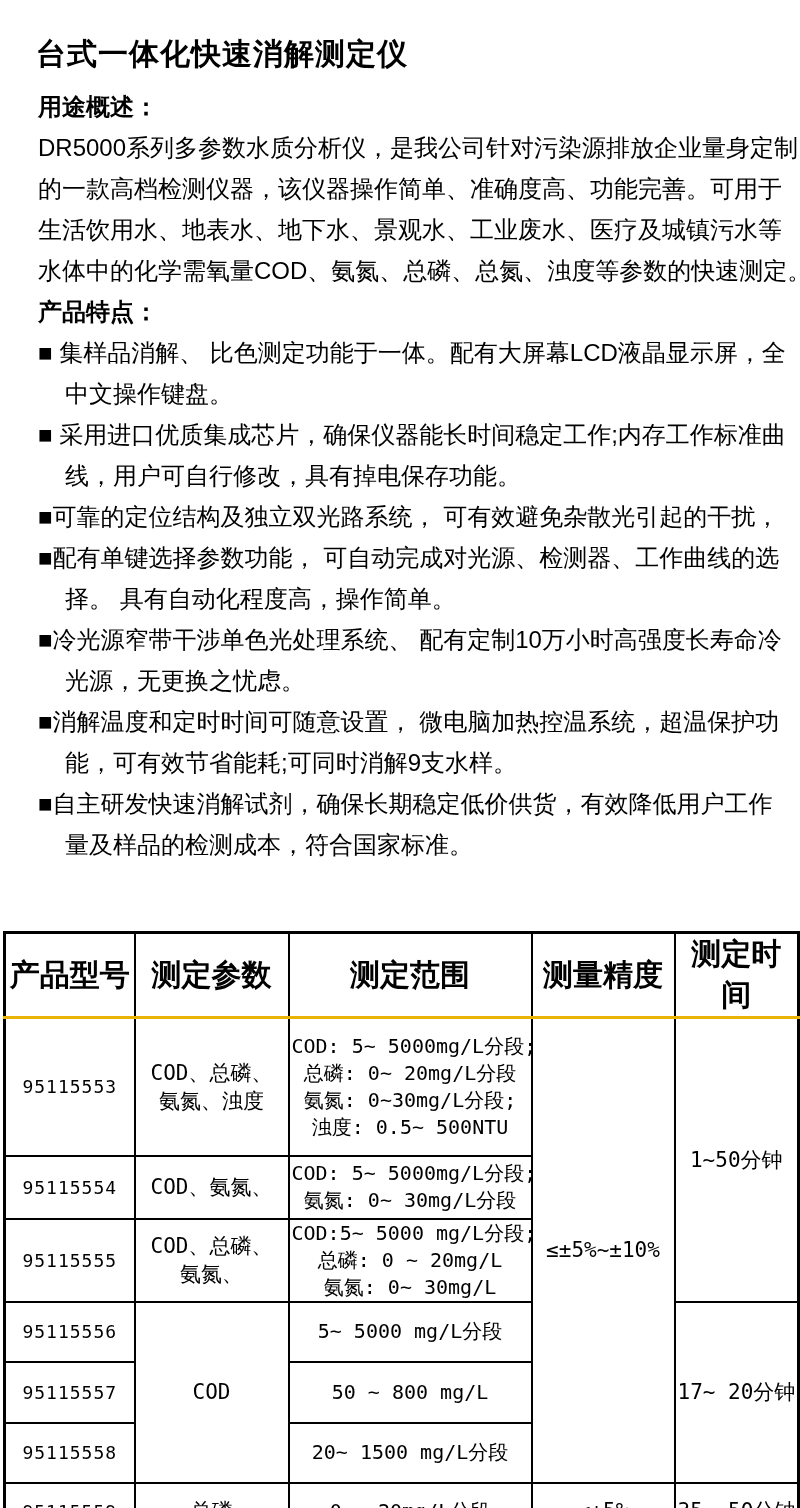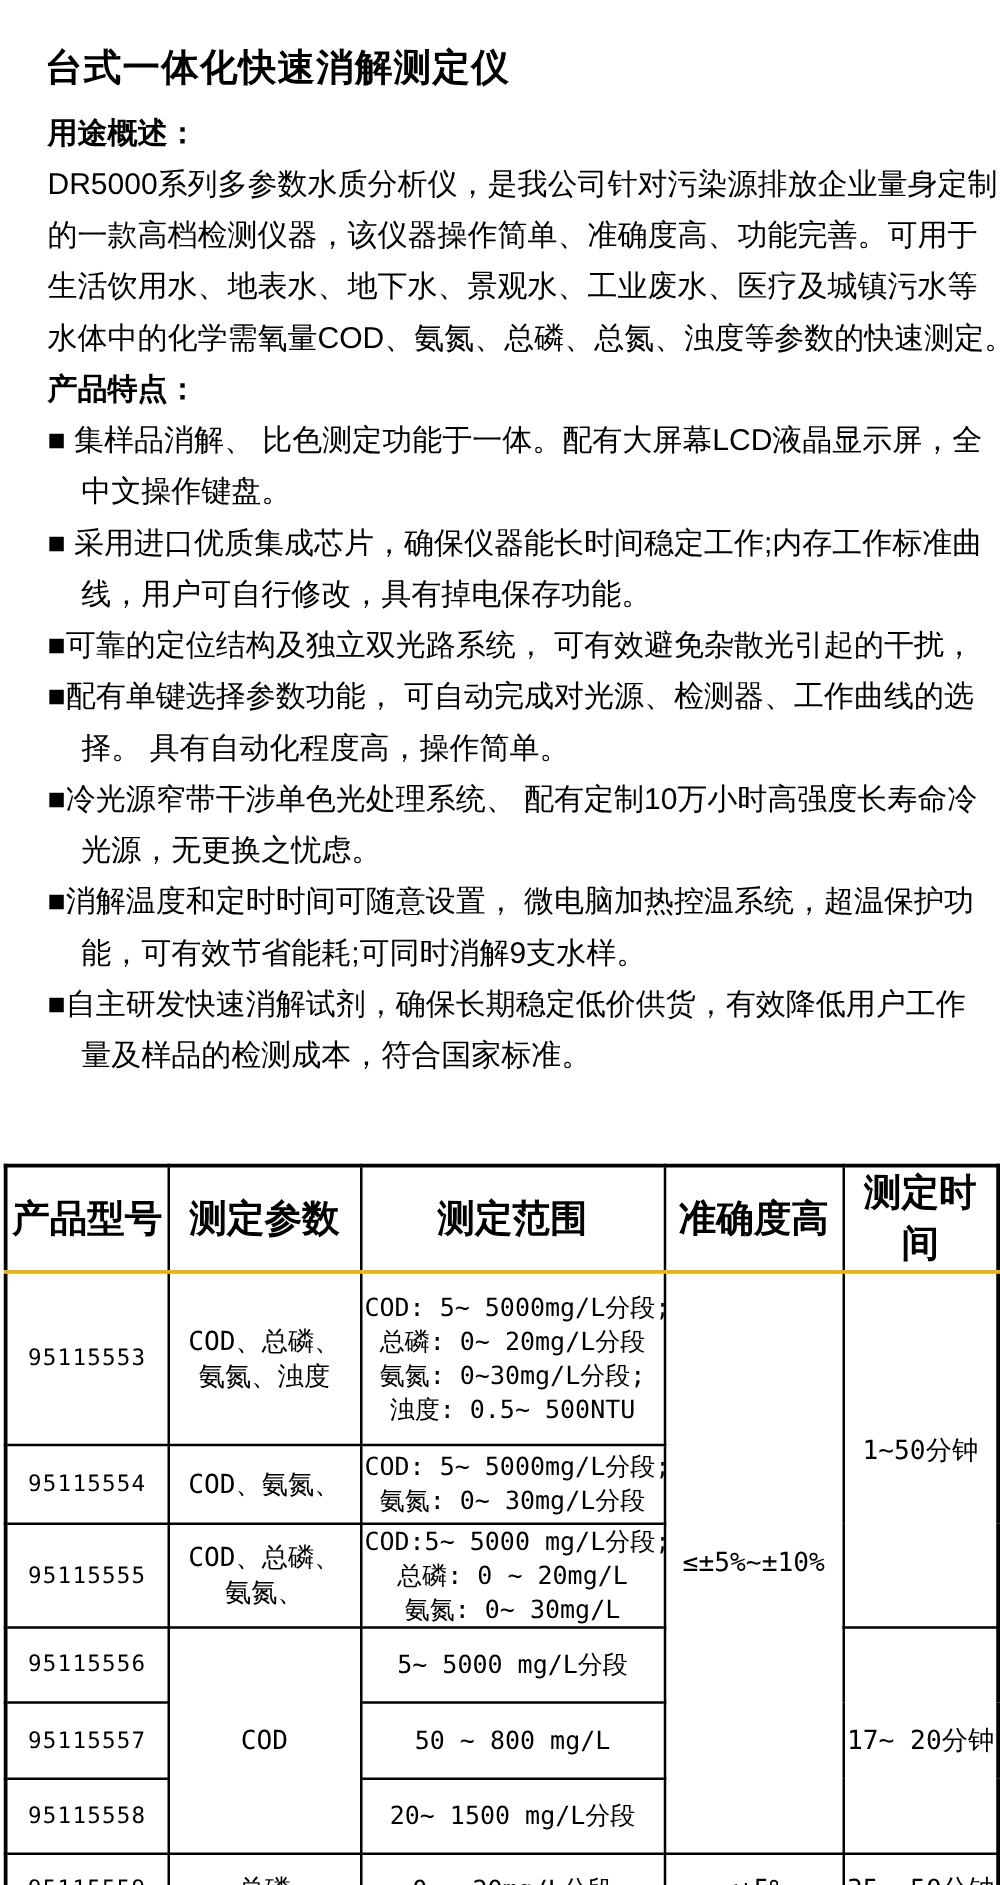--- a/index.html
+++ b/index.html
@@ -105,21 +105,21 @@
       <col style="width:154px">
       <col style="width:243px">
       <col style="width:143px">
       <col style="width:124px">
     </colgroup>
     <thead>
       <tr class="hrow">
         <th>产品型号</th>
         <th>测定参数</th>
         <th>测定范围</th>
-        <th>准确度高</th>
+        <th>测量精度</th>
         <th>测定时间</th>
       </tr>
     </thead>
     <tbody>
       <tr class="r1">
         <td class="model">95115553</td>
         <td class="params">
           <div>COD、总磷、</div>
           <div>氨氮、浊度</div>
         </td>

